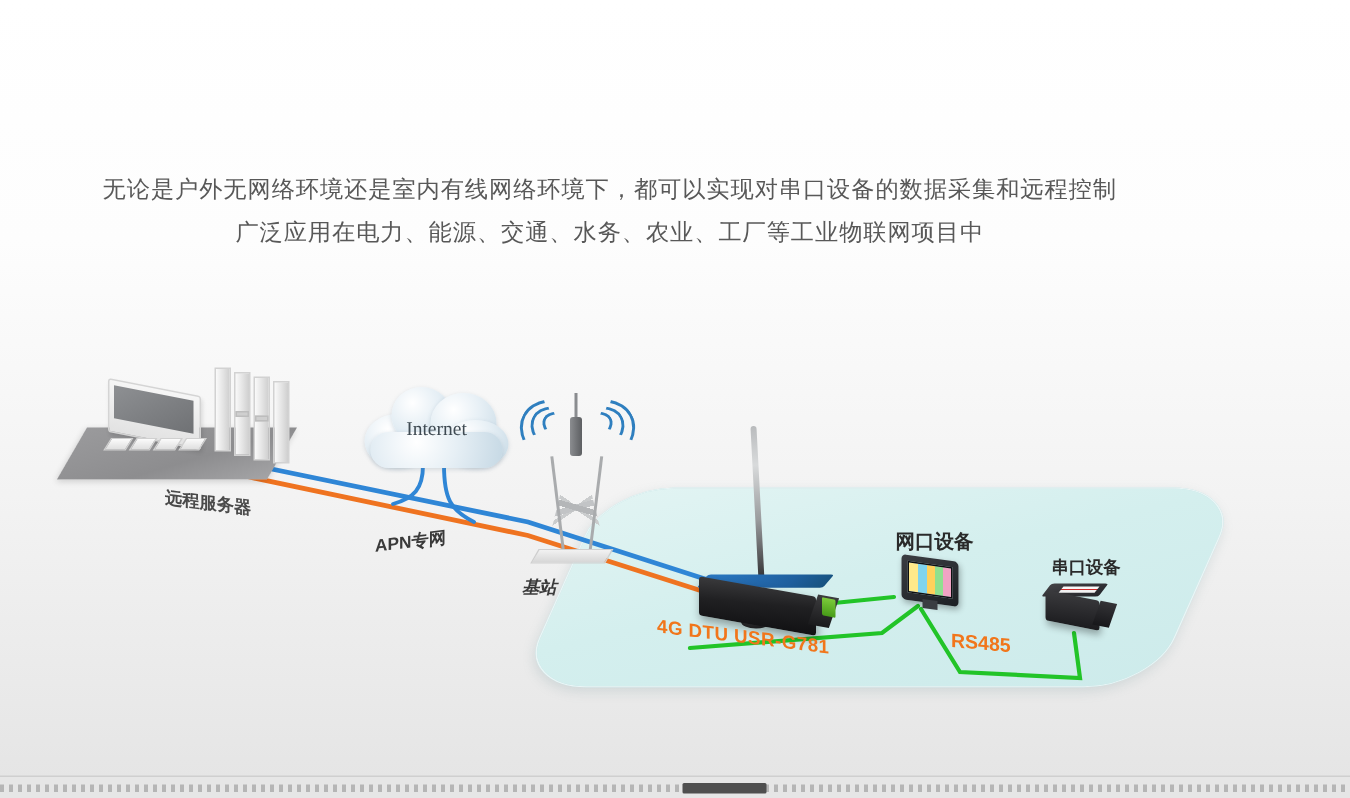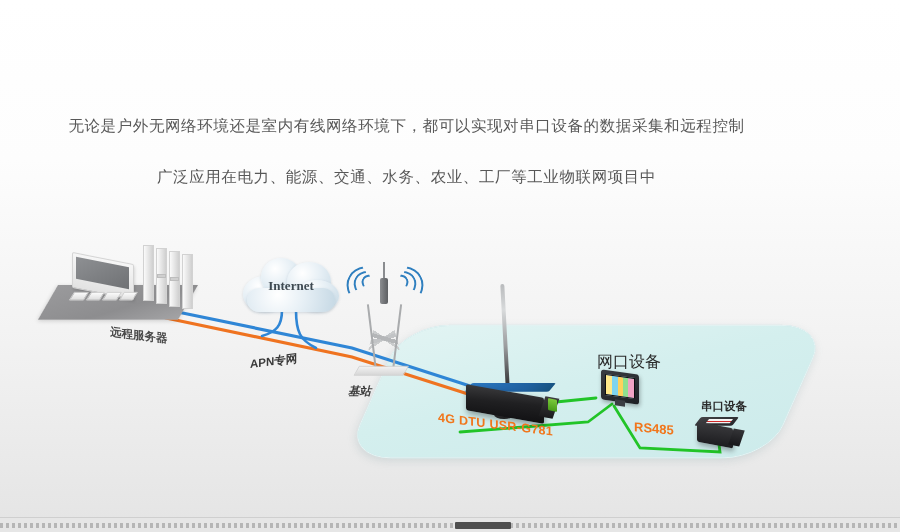--- a/index.html
+++ b/index.html
@@ -14,21 +14,21 @@
   #header{ position:absolute; left:0; top:0; width:900px; height:195px; }
   #page-title{
     position:absolute; left:0; top:52px; width:900px; text-align:center;
     font-size:27px; font-weight:bold; color:#3c3c3c; letter-spacing:1px;
   }
   .subtitle-line{
     position:absolute; width:813px; text-align:center;
     font-size:15.5px; color:#585858; letter-spacing:0.6px;
   }
   #subtitle-1{ top:116px; }
-  #subtitle-2{ top:167px; }
+  #subtitle-2{ top:145px; }
 
   
   #diagram{ position:absolute; left:0; top:190px; width:900px; height:325px; }
 
   
   #lan-panel{
     position:absolute; left:404px; top:135px; width:424px; height:185px;
     background:linear-gradient(160deg,#e2f4f3 0%,#d4efee 45%,#cdebeb 100%);
     border:1.5px solid #a9d8da;
     border-radius:46px;
@@ -76,21 +76,21 @@
   #rack2{ left:156px; top:58px;  height:56px; }
   #rack3{ left:169px; top:61px;  height:56px; }
   #rack4{ left:182px; top:64px;  height:55px; }
   .rack-led{
     position:absolute; width:9px; height:4px; background:#cfcfcf; border:1px solid #bdbdbd;
   }
   #rack-led1{ left:157px; top:84px; }
   #rack-led2{ left:170px; top:87px; }
 
   
-  #cloud{ position:absolute; left:243px; top:68px; width:96px; height:54px;font-weight:bold; }
+  #cloud{ position:absolute; left:243px; top:68px; width:96px; height:54px; }
   #cloud .puff{
     position:absolute; border-radius:50%;
     background:radial-gradient(circle at 35% 28%,#ffffff 0%,#e6eff5 45%,#c5d8e4 100%);
     box-shadow:0 1px 3px rgba(90,120,140,.22);
   }
   #cloud .p1{ left:0;   top:18px; width:44px; height:36px; }
   #cloud .p2{ left:18px; top:0;   width:40px; height:38px; }
   #cloud .p3{ left:44px; top:4px; width:44px; height:40px; }
   #cloud .p4{ left:52px; top:22px;width:44px; height:32px; }
   #cloud .base{ left:4px; top:30px; width:88px; height:24px; border-radius:14px; }
@@ -187,25 +187,25 @@
       linear-gradient(90deg,#ffe98a 0 22%, #7fd4ef 22% 44%, #ffd15c 44% 62%, #8fe08f 62% 80%, #f0a3c4 80% 100%),
       #cfe6ef;
     border:1px solid #0d0f11;
   }
   #hmi-stand{
     position:absolute; left:14px; top:28px; width:10px; height:6px;
     background:#3a3d42; transform:skewY(8deg);
   }
   #hmi-label{
     position:absolute; left:-4px; top:-20px; width:80px;
-    font-size:16px; font-weight:normal; color:#2a2a2a; white-space:nowrap;
-  }
-
-  
-  #serial{ position:absolute; left:697px; top:199px; width:48px; height:36px;margin-top:28px; }
+    font-size:13px; font-weight:bold; color:#2a2a2a; white-space:nowrap;
+  }
+
+  
+  #serial{ position:absolute; left:697px; top:199px; width:48px; height:36px; }
   #serial-top{
     position:absolute; left:4px; top:0; width:38px; height:14px;
     background:linear-gradient(150deg,#434346,#25252a);
     transform:skewX(-38deg) scaleY(.62); transform-origin:left top; border-radius:2px;
   }
   #serial-stripe{
     position:absolute; left:12px; top:2px; width:24px; height:7px;
     background:linear-gradient(#f7f7f7 0 42%, #d02a2a 42% 60%, #f2f2f2 60% 100%);
     transform:skewX(-38deg) scaleY(.6); transform-origin:left top;
   }

